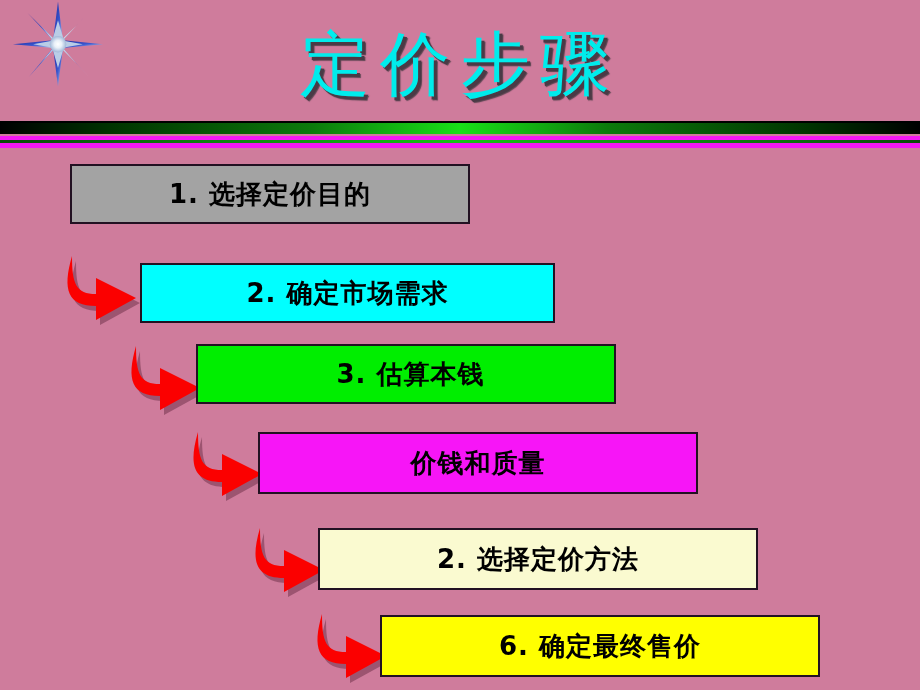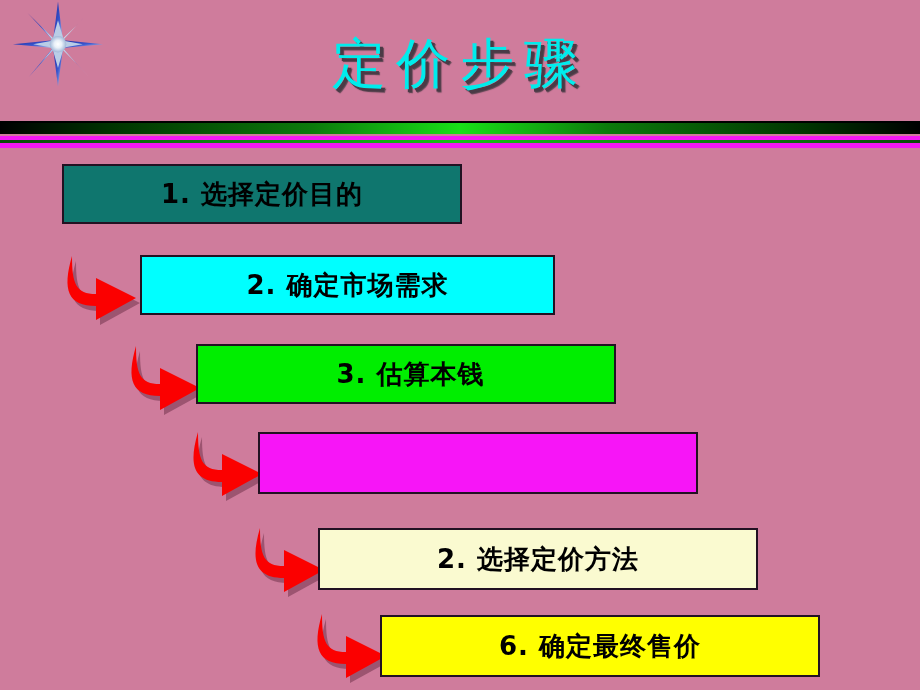--- a/index.html
+++ b/index.html
@@ -31,21 +31,21 @@
   }
 
   
   #title {
     position: absolute;
     left: 0;
     top: 34px;
     width: 920px;
     text-align: center;
     font-family: "DejaVu Sans", "Liberation Sans", sans-serif;
-    font-size: 54px;
+    font-size: 70px;
     line-height: 60px;
     letter-spacing: 10px;
     color: #00ecec;
     text-shadow: 3px 3px 0 #4a3a46, 4px 4px 1px #5a4450;
     white-space: nowrap;
   }
 
   
   #divider {
     position: absolute;
@@ -157,49 +157,50 @@
 
   <div id="divider">
     <div class="bar-green-top"></div>
     <div class="bar-green"></div>
     <div class="bar-mag1"></div>
     <div class="bar-thingreen"></div>
     <div class="bar-mag2"></div>
   </div>
 
   <div id="steps-layer">
-      <div class="step-box" style="left: 62px; top: 164px; width: 400px; height: 60px; background: #0f766e; border-color: rgb(34, 17, 34);">
+      <div class="step-box" style="left: 70px; top: 164px; width: 400px; height: 60px; background: #a3a3a3; border-color: rgb(34, 17, 34);">
         <div>
           <div>1.  选择定价目的</div>
         </div>
       </div>
       <svg class="arrow" viewBox="0 0 82 76" style="left: 62px; top: 250px; width: 82px; height: 76px;">
         <path d="M 10,6 C 10,34 14,44 34,44 L 34,28 L 74,48 L 34,70 L 34,56 C 6,56 0,40 10,6 Z" transform="translate(4,5)" fill="#9c5470"></path>
         <path d="M 10,6 C 10,34 14,44 34,44 L 34,28 L 74,48 L 34,70 L 34,56 C 6,56 0,40 10,6 Z" fill="#fb0000"></path>
       </svg>
-      <div class="step-box" style="left: 140px; top: 255px; width: 415px; height: 60px; background: rgb(0, 255, 255); border-color: rgb(34, 17, 34);">
+      <div class="step-box" style="left: 140px; top: 263px; width: 415px; height: 60px; background: rgb(0, 255, 255); border-color: rgb(34, 17, 34);">
         <div>
           <div>2. 确定市场需求</div>
         </div>
       </div>
       <svg class="arrow" viewBox="0 0 82 76" style="left: 126px; top: 340px; width: 82px; height: 76px;">
         <path d="M 10,6 C 10,34 14,44 34,44 L 34,28 L 74,48 L 34,70 L 34,56 C 6,56 0,40 10,6 Z" transform="translate(4,5)" fill="#9c5470"></path>
         <path d="M 10,6 C 10,34 14,44 34,44 L 34,28 L 74,48 L 34,70 L 34,56 C 6,56 0,40 10,6 Z" fill="#fb0000"></path>
       </svg>
       <div class="step-box" style="left: 196px; top: 344px; width: 420px; height: 60px; background: rgb(0, 238, 0); border-color: rgb(34, 17, 34); padding-left: 15px;">
         <div>
           <div>3. 估算本钱</div>
         </div>
       </div>
       <svg class="arrow" viewBox="0 0 82 76" style="left: 188px; top: 426px; width: 82px; height: 76px;">
         <path d="M 10,6 C 10,34 14,44 34,44 L 34,28 L 74,48 L 34,70 L 34,56 C 6,56 0,40 10,6 Z" transform="translate(4,5)" fill="#9c5470"></path>
         <path d="M 10,6 C 10,34 14,44 34,44 L 34,28 L 74,48 L 34,70 L 34,56 C 6,56 0,40 10,6 Z" fill="#fb0000"></path>
       </svg>
       <div class="step-box" style="left: 258px; top: 432px; width: 440px; height: 62px; background: rgb(247, 21, 247); border-color: rgb(34, 17, 34);">
         <div>
+          <div>价钱和质量</div>
         </div>
       </div>
       <svg class="arrow" viewBox="0 0 82 76" style="left: 250px; top: 522px; width: 82px; height: 76px;">
         <path d="M 10,6 C 10,34 14,44 34,44 L 34,28 L 74,48 L 34,70 L 34,56 C 6,56 0,40 10,6 Z" transform="translate(4,5)" fill="#9c5470"></path>
         <path d="M 10,6 C 10,34 14,44 34,44 L 34,28 L 74,48 L 34,70 L 34,56 C 6,56 0,40 10,6 Z" fill="#fb0000"></path>
       </svg>
       <div class="step-box" style="left: 318px; top: 528px; width: 440px; height: 62px; background: rgb(250, 250, 208); border-color: rgb(34, 17, 34);">
         <div>
           <div>2.  选择定价方法</div>
         </div>

